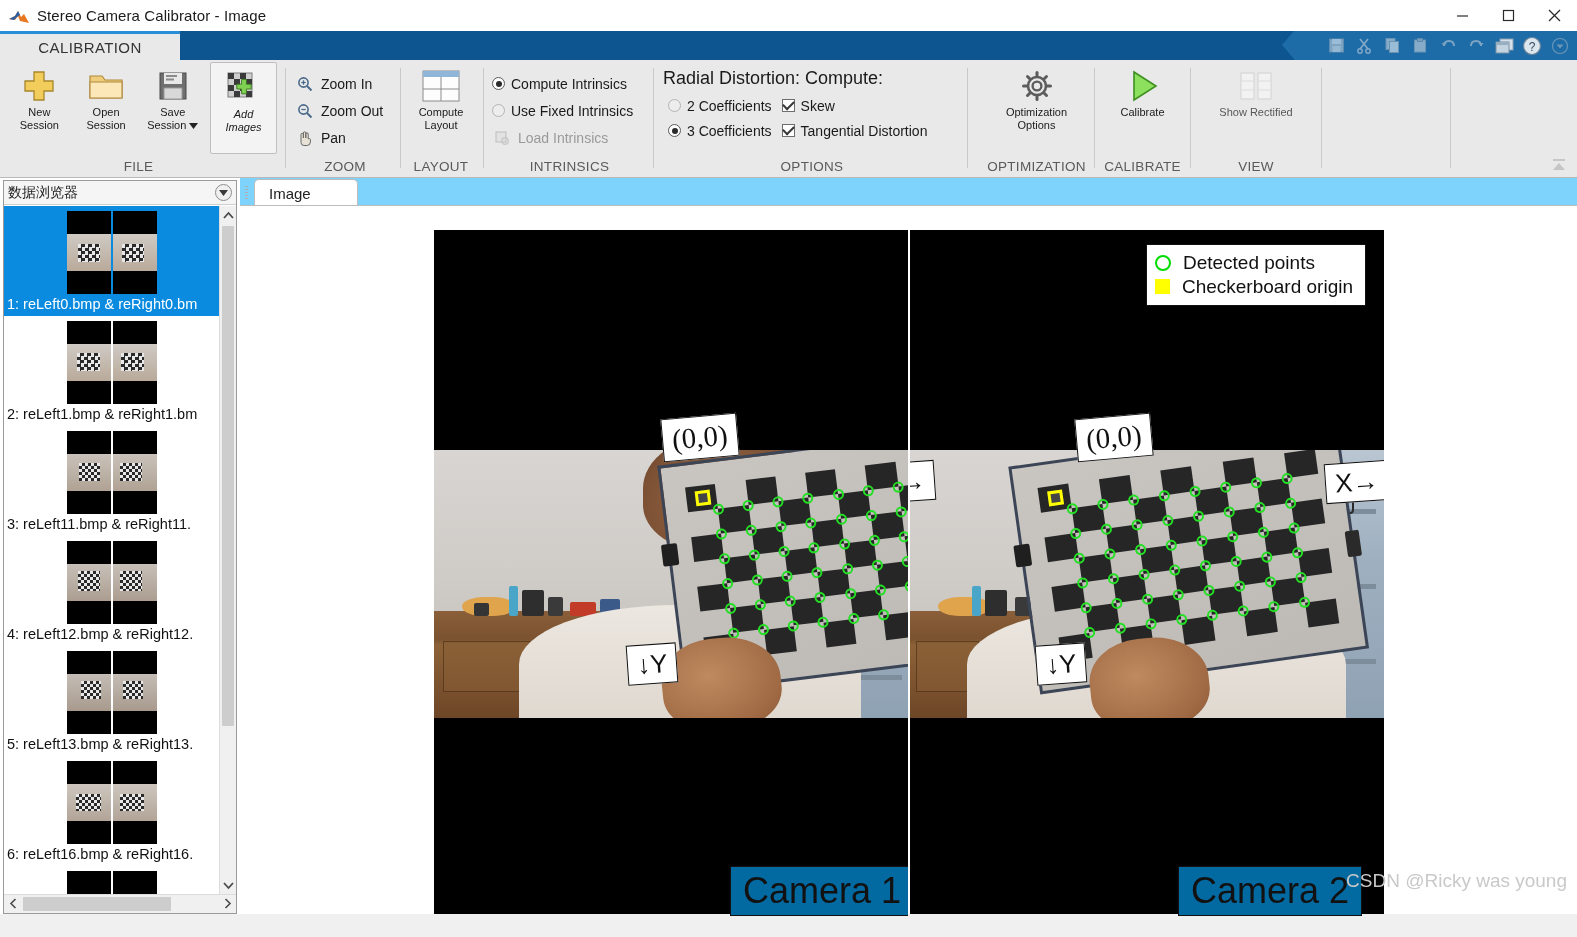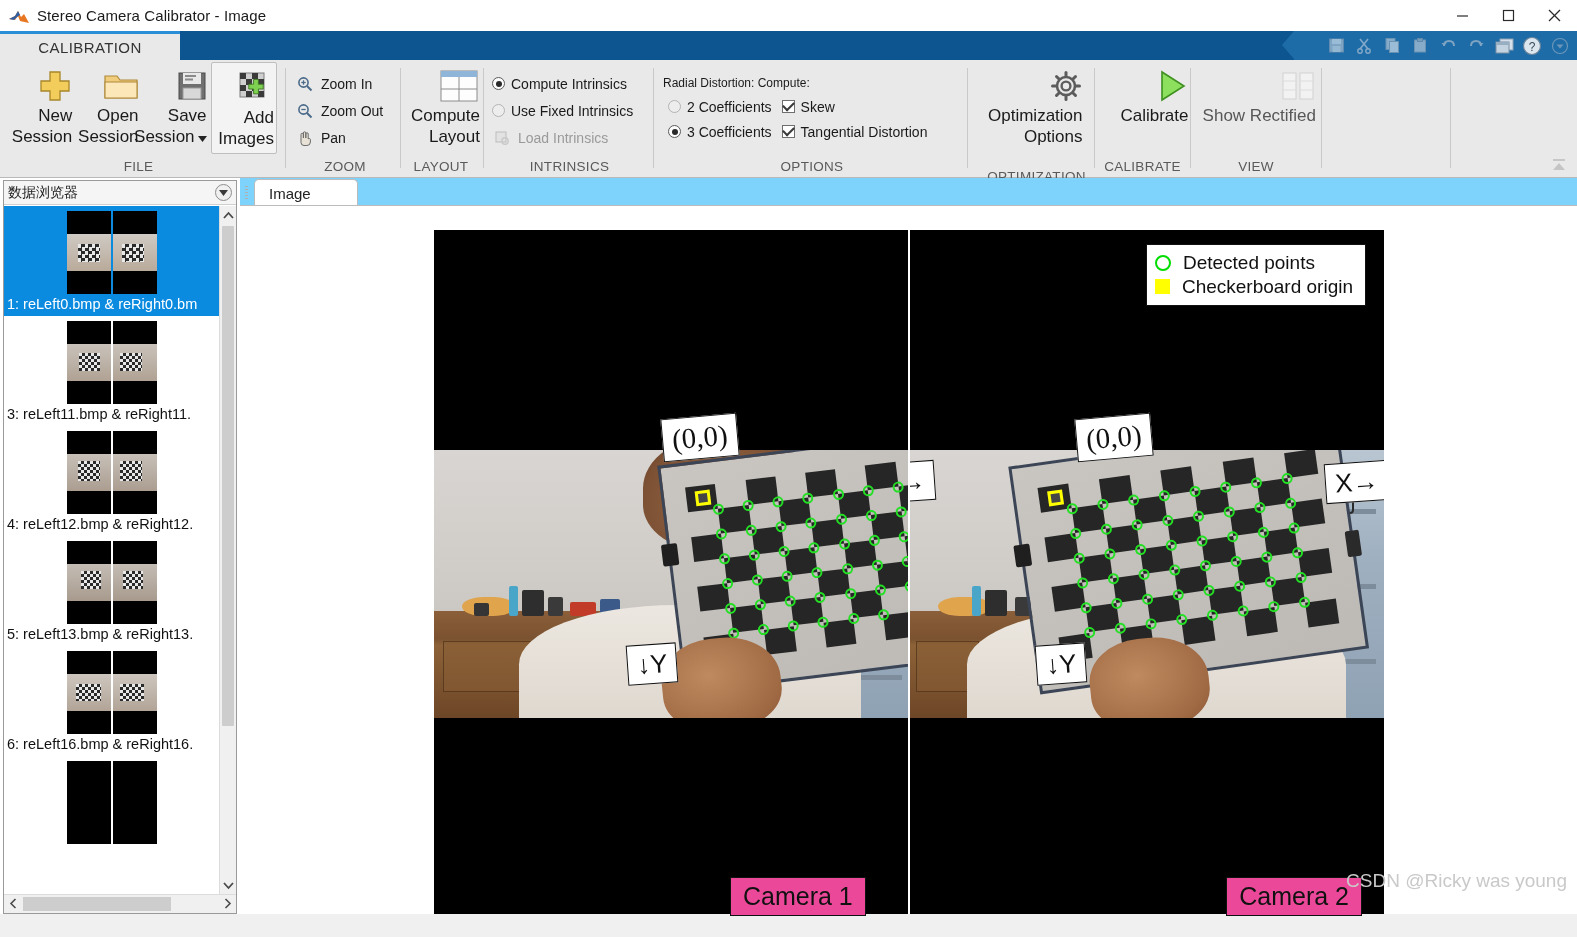--- a/index.html
+++ b/index.html
@@ -80,22 +80,22 @@
   .rgroup .glabel {
     height: 19px; text-align: center; font-size: 13.5px;
     color: #5a5a5a; letter-spacing: .3px;
   }
   .gsep {
     position: absolute; top: 8px; width: 1px; height: 100px;
     background: #c9c9c9;
   }
   .bigbtn {
     width: 68px; padding-top: 6px;
-    display: flex; flex-direction: column; align-items: flex-end;
-    text-align: center; font-size: 17px; color: #1a1a1a; line-height: 1.22;
+    display: flex; flex-direction: column; align-items: center;
+    text-align: center; font-size: 11px; color: #1a1a1a; line-height: 1.22;
   }
   .bigbtn .ic { height: 40px; display: flex; align-items: center; justify-content: center; }
   .bigbtn.wide { width: 92px; }
   .bigbtn.framed {
     border: 1px solid #bfbfbf; background: #f3f3f3; border-radius: 2px;
     padding: 5px 2px 2px; height: 92px; margin-top: 2px;
   }
   .smallrow {
     display: flex; align-items: center; gap: 6px;
     height: 27px; padding: 0 5px; font-size: 14px; color: #1a1a1a;
@@ -337,22 +337,22 @@
 
   
   .olabel {
     position: absolute; background: #fff; border: 1.5px solid #111;
     color: #111; font-size: 29px; line-height: 1;
     padding: 6px 9px; white-space: nowrap; z-index: 10;
     font-family: "Liberation Serif", serif;
   }
   .olabel.sans { font-family: "Liberation Sans", sans-serif; }
   .camlabel {
-    position: absolute; background: #ec4899; border: 1px solid #111;
-    color: #111; font-size: 25px; line-height: 1;
+    position: absolute; background: #0369a1; border: 1px solid #111;
+    color: #111; font-size: 36px; line-height: 1;
     padding: 6px 12px; white-space: nowrap; z-index: 10;
   }
   .legend {
     position: absolute; right: 18px; top: 14px; z-index: 12;
     background: #fff; border: 1.5px solid #111;
     padding: 6px 12px 6px 8px;
   }
   .legend .lrow {
     display: flex; align-items: center; gap: 12px;
     font-size: 19px; color: #111; line-height: 1.25;
@@ -511,21 +511,21 @@
         <span>Save</span>
         <span style="display:flex;align-items:center;gap:3px;">
           <span>Session</span>
           <span>
             <svg width="9" height="6" viewBox="0 0 9 6">
                 <path d="M0 0 L9 0 L4.5 6 Z" fill="#222"></path>
               </svg>
           </span>
         </span>
       </div>
-      <div class="bigbtn framed" style="margin-left:4px;">
+      <div class="bigbtn framed" style="margin-left:4px;font-style:italic;">
         <span class="ic">
           <svg width="36" height="34" viewBox="0 0 36 34">
             <rect x="2" y="2" width="24" height="24" fill="#cfcfcf" stroke="#7d7d7d"></rect>
             <g fill="#3a3a3a">
               <rect x="2" y="2" width="6" height="6"></rect>
                 <rect x="14" y="2" width="6" height="6"></rect>
               <rect x="8" y="8" width="6" height="6"></rect>
                 <rect x="20" y="8" width="6" height="6"></rect>
               <rect x="2" y="14" width="6" height="6"></rect>
                 <rect x="14" y="14" width="6" height="6"></rect>
@@ -617,21 +617,21 @@
         </span>
         <span>Load Intrinsics</span>
       </div>
     </div>
     <div class="glabel">INTRINSICS</div>
   </div>
   <div class="gsep" style="left:653px;"></div>
 
   <div class="rgroup" style="left:657px; width:310px;">
     <div class="gbody" style="flex-direction:column; padding:6px 0 0 6px;">
-      <div style="font-size:12px; color:#1a1a1a; padding:2px 0 4px 0;margin-top:8px;">Radial Distortion: Compute:</div>
+      <div style="font-size:18px; color:#1a1a1a; padding:2px 0 4px 0;">Radial Distortion: Compute:</div>
       <div style="display:flex;">
         <div style="display:flex; flex-direction:column;">
           <div class="smallrow" style="height:25px;">
             <span class="radio dim"></span>
             <span>2 Coefficients</span>
           </div>
           <div class="smallrow" style="height:25px;">
             <span class="radio on"></span>
             <span>3 Coefficients</span>
           </div>
@@ -749,20 +749,33 @@
             <div style="position:absolute;left:26%;top:40%;width:50%;height:22%;background:repeating-conic-gradient(#2a2a2a 0 25%, #e8e8e8 0 50%) 0 0/7px 7px;"></div>
           </div>
         <div class="thumb">
             <div class="band" style="background:linear-gradient(180deg,#cfcac4,#b9aa9a);"></div>
             <div style="position:absolute;left:22%;top:40%;width:50%;height:22%;background:repeating-conic-gradient(#2a2a2a 0 25%, #e8e8e8 0 50%) 0 0/7px 7px;"></div>
           </div>
       </div>
       <div class="cap">1: reLeft0.bmp &amp; reRight0.bm</div>
     </div>
 
+    <div class="limg">
+      <div class="thumbs">
+        <div class="thumb">
+            <div class="band" style="background:linear-gradient(180deg,#cfcac4,#b9aa9a);"></div>
+            <div style="position:absolute;left:24%;top:38%;width:52%;height:22%;background:repeating-conic-gradient(#2a2a2a 0 25%, #e8e8e8 0 50%) 0 0/7px 7px;"></div>
+          </div>
+        <div class="thumb">
+            <div class="band" style="background:linear-gradient(180deg,#cfcac4,#b9aa9a);"></div>
+            <div style="position:absolute;left:20%;top:38%;width:52%;height:22%;background:repeating-conic-gradient(#2a2a2a 0 25%, #e8e8e8 0 50%) 0 0/7px 7px;"></div>
+          </div>
+      </div>
+      <div class="cap">2: reLeft1.bmp &amp; reRight1.bm</div>
+    </div>
 
     <div class="limg">
       <div class="thumbs">
         <div class="thumb">
             <div class="band" style="background:linear-gradient(180deg,#c9c2ba,#b0a294);"></div>
             <div style="position:absolute;left:28%;top:38%;width:48%;height:22%;background:repeating-conic-gradient(#2a2a2a 0 25%, #e8e8e8 0 50%) 0 0/6px 6px;"></div>
           </div>
         <div class="thumb">
             <div class="band" style="background:linear-gradient(180deg,#c9c2ba,#b0a294);"></div>
             <div style="position:absolute;left:18%;top:38%;width:48%;height:22%;background:repeating-conic-gradient(#2a2a2a 0 25%, #e8e8e8 0 50%) 0 0/6px 6px;"></div>

